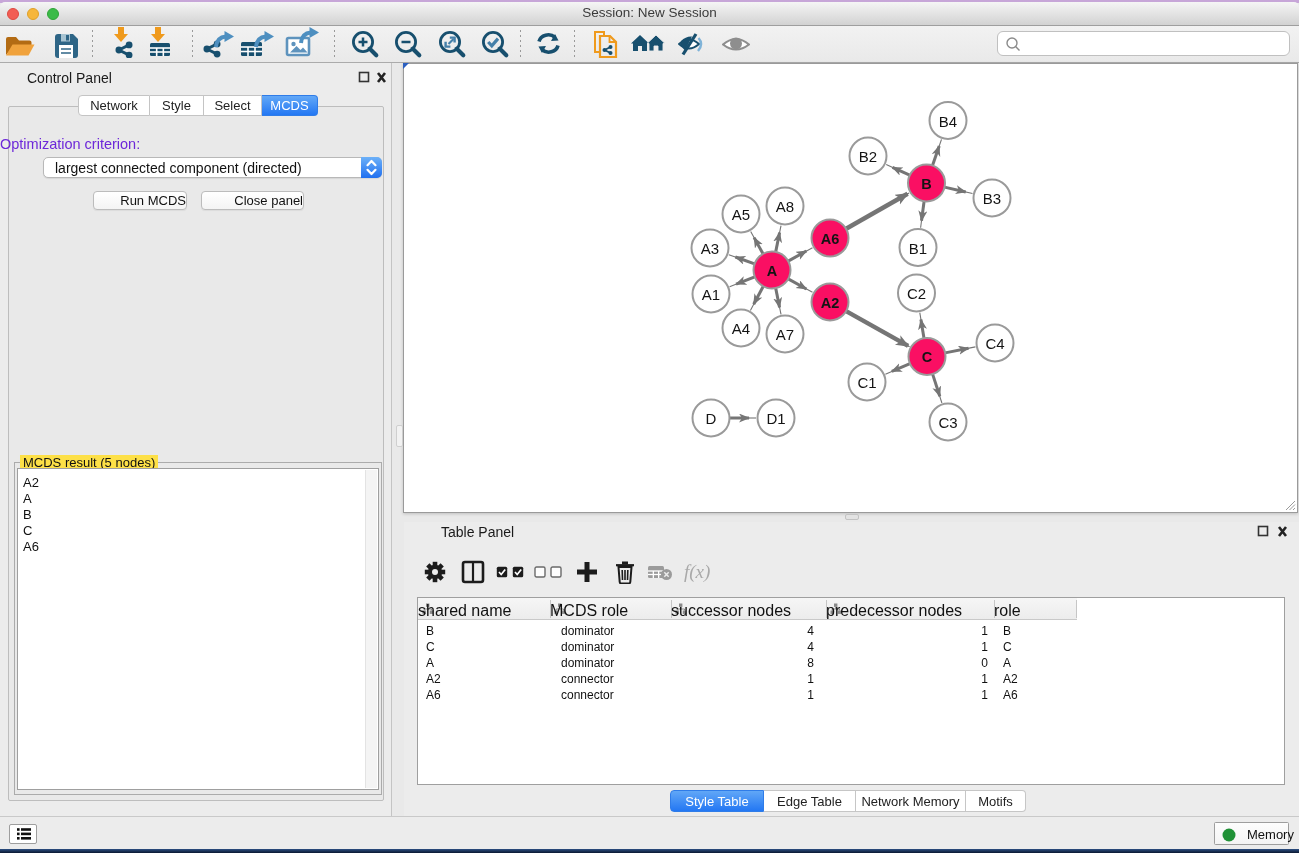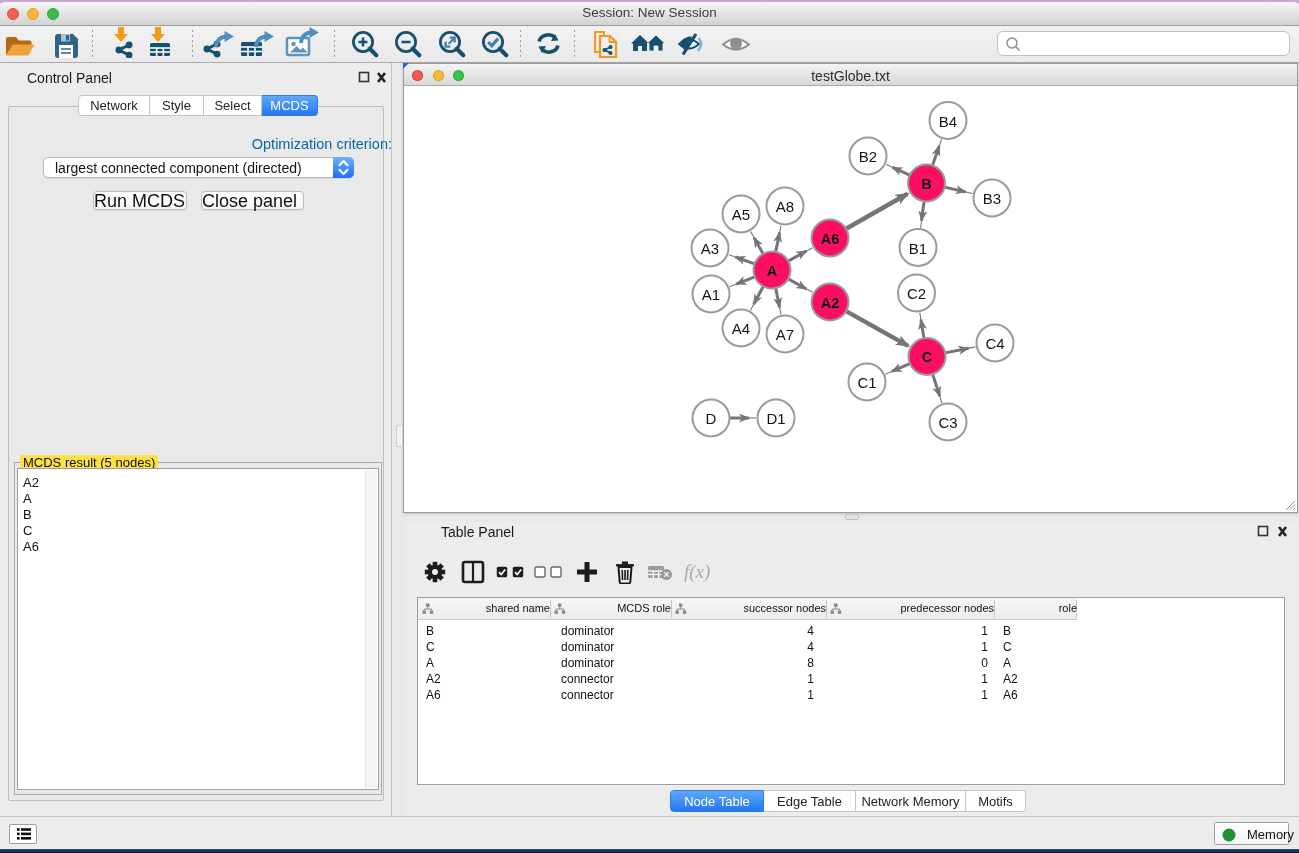--- a/index.html
+++ b/index.html
@@ -16,25 +16,25 @@
 #toolbar{left:0;top:26px;width:1299px;height:37px;background:linear-gradient(#f2f2f2,#e9e9e9);border-bottom:1px solid #ababab}
 .sep{top:4px;width:1px;height:29px;background-image:repeating-linear-gradient(#9a9a9a 0 2px,transparent 2px 5px)}
 #search{left:997px;top:5px;width:293px;height:25px;background:#fff;border:1px solid #c0c0c0;border-radius:6px}
 
 #cpanel{left:0;top:63px;width:392px;height:753px;background:#ececec;border-right:1px solid #c4c4c4}
 #cpTitle{left:27px;top:70px;font-size:14px;color:#1a1a1a}
 #cpBody{left:8px;top:106px;width:376px;height:695px;border:1px solid #bdbdbd;background:#e9e9e9;border-radius:2px}
 .tabrow{top:95px;height:21px;font-size:13px;color:#222;text-align:center}
 .tab{position:absolute;top:0;height:21px;background:#fff;border:1px solid #c4c4c4;line-height:20px}
 .tab.sel{background:linear-gradient(#62a8f7,#2377f3);color:#fff;border-color:#2f7ce8}
-#optLab{left:0;top:136px;width:392px;text-align:right;font-size:14.5px;color:#0369a1}
-#dropdown{left:43px;top:157px;width:311px;height:21px;background:#fff;border:1px solid #b8b8b8;border-radius:5px;box-shadow:0 1px 1px rgba(0,0,0,.08)}
+#optLab{left:0;top:136px;width:392px;text-align:left;font-size:14.5px;color:#6d28d9}
+#dropdown{left:43px;top:157px;width:339px;height:21px;background:#fff;border:1px solid #b8b8b8;border-radius:5px;box-shadow:0 1px 1px rgba(0,0,0,.08)}
 #dropdown .txt{position:absolute;left:11px;top:2px;font-size:14px;color:#111}
 #dropStep{position:absolute;right:-1px;top:-1px;width:21px;height:21px;border-radius:0 5px 5px 0;background:linear-gradient(#6db1f8,#2070f0)}
-.btn{position:absolute;background:linear-gradient(#ffffff,#f4f4f4);border:1px solid #bcbcbc;border-radius:4px;font-size:18px;color:#111;text-align:left;box-shadow:0 1px 1px rgba(0,0,0,.06)}
+.btn{position:absolute;background:linear-gradient(#ffffff,#f4f4f4);border:1px solid #bcbcbc;border-radius:4px;font-size:13px;color:#111;text-align:right;box-shadow:0 1px 1px rgba(0,0,0,.06)}
 #grp{left:14px;top:462px;width:368px;height:333px;border:1px solid #ababab}
 #grpLab{left:20px;top:455px;font-size:13px;color:#111;background:#fde047;padding:0 3px}
 #listbox{left:17px;top:468px;width:362px;height:322px;background:#fff;border:1px solid #9f9f9f}
 #listbox .sb{position:absolute;right:1px;top:1px;width:12px;height:318px;background:#f4f4f4;border-left:1px solid #e3e3e3}
 .li{position:absolute;left:5px;font-size:13px;color:#111}
 
 #netwin{left:403px;top:63px;width:895px;height:450px;background:#fff;border:1px solid #9a9a9a;box-shadow:0 1px 3px rgba(0,0,0,.18)}
 #netTB{position:absolute;left:0;top:0;width:100%;height:22px;background:linear-gradient(#f3f3f3,#d8d8d8);border-bottom:1px solid #a8a8a8}
 #netTB .t1{left:8px;background:#f15b50;top:6px;border:1px solid rgba(180,40,30,.55)}
 #netTB .t2{left:28.5px;background:#f6ba3d;top:6px;border:1px solid rgba(190,140,20,.55)}
@@ -43,21 +43,21 @@
 .nlab{font-size:15px;fill:#141414;text-anchor:middle;dominant-baseline:central;font-family:"Liberation Sans",sans-serif}
 .nb{font-weight:bold;font-size:14.5px}
 #grip line{stroke:#9a9a9a;stroke-width:1}
 
 #tpanel{left:404px;top:522px;width:895px;height:294px;background:#ececec}
 #tpTitle{left:441px;top:524px;font-size:14px;color:#1a1a1a}
 #ttool{left:417px;top:551px;width:868px;height:43px}
 #tbl{left:417px;top:597px;width:868px;height:188px;background:#fff;border:1px solid #9f9f9f}
 #thead{position:absolute;left:0;top:0;width:659px;height:22px;background:linear-gradient(#f6f6f6,#ececec);border-bottom:1px solid #c9c9c9}
 #thead .cs{position:absolute;top:2px;width:1px;height:18px;background:#c6c6c6}
-#thead .ht{position:absolute;top:4px;font-size:11px;color:#111;text-align:right}
+#thead .ht{position:absolute;top:4px;font-size:16px;color:#111;text-align:left}
 .cell{position:absolute;font-size:12px;color:#111}
 
 .btab{position:absolute;top:790px;height:22px;background:#fff;border:1px solid #c6c6c6;font-size:13px;color:#222;text-align:center;line-height:21px}
 .btab.sel{background:linear-gradient(#61a7f7,#2377f3);color:#fff;border-color:#2f7ce8}
 
 #status{left:0;top:816px;width:1299px;height:33px;background:#ececec;border-top:1px solid #c9c9c9}
 #statBtn{left:9px;top:824px;width:28px;height:20px;background:#fff;border:1px solid #9e9e9e;border-radius:2px}
 #memBtn{left:1214px;top:822px;width:75px;height:23px;background:linear-gradient(#fdfdfd,#f4f4f4);border:1px solid #9e9e9e;border-radius:1.5px;font-size:13px;color:#111}
 #deskBot{left:0;top:849px;width:1299px;height:4px;background:linear-gradient(#2c4f82,#0a1830)}
 </style></head><body>
@@ -221,26 +221,20 @@
 <div class="li" style="position:absolute;top:6px">A2</div>
 <div class="li" style="position:absolute;top:22px">A</div>
 <div class="li" style="position:absolute;top:38px">B</div>
 <div class="li" style="position:absolute;top:54px">C</div>
 <div class="li" style="position:absolute;top:70px">A6</div>
 </div>
 <div class="abs" id="netwin">
     <svg style="position:absolute;left:-1px;top:-1px;z-index:5" width="6" height="6">
       <path d="M0,0 h6 L0,6 z" fill="#2b5fc0"></path>
     </svg>
-<div id="netTB">
-      <div class="abs tl t1" style="width:11px;height:11px"></div>
-      <div class="abs tl t2" style="width:11px;height:11px"></div>
-      <div class="abs tl t3" style="width:11px;height:11px"></div>
-      <div id="netTitle">testGlobe.txt</div>
-    </div>
 <svg style="position:absolute;left:0;top:24px" width="892" height="424" viewBox="0 0 892 424">
 <defs>
 <marker id="arrow" markerWidth="13" markerHeight="11" refX="10" refY="4.5" orient="auto" markerUnits="userSpaceOnUse">
           <path d="M0,0 L11,4.5 L0,9 L3,4.5 z" fill="#757575"></path>
         </marker>
 <marker id="arrowB" markerWidth="16" markerHeight="13" refX="12" refY="5.5" orient="auto" markerUnits="userSpaceOnUse">
           <path d="M0,0 L13.5,5.5 L0,11 L3.5,5.5 z" fill="#757575"></path>
         </marker>
 </defs>
 <line x1="350.8" y1="188.8" x2="325.6" y2="198.7" stroke="#757575" stroke-width="1.1"></line>
@@ -465,21 +459,21 @@
     <div class="cell" style="left:143px;top:74px">connector</div>
     <div class="cell" style="left:253px;top:74px;width:143px;text-align:right">1</div>
     <div class="cell" style="left:408px;top:74px;width:162px;text-align:right">1</div>
     <div class="cell" style="left:585px;top:74px">A2</div>
     <div class="cell" style="left:8px;top:90px">A6</div>
     <div class="cell" style="left:143px;top:90px">connector</div>
     <div class="cell" style="left:253px;top:90px;width:143px;text-align:right">1</div>
     <div class="cell" style="left:408px;top:90px;width:162px;text-align:right">1</div>
     <div class="cell" style="left:585px;top:90px">A6</div>
 </div>
-<div class="btab sel" style="left:670px;width:94px;border-radius:4px 0 0 4px">Node Table</div>
+<div class="btab sel" style="left:670px;width:94px;border-radius:4px 0 0 4px">Style Table</div>
 <div class="btab" style="left:764px;width:92px;border-left:none">Edge Table</div>
 <div class="btab" style="left:856px;width:110px;border-left:none">Network Memory</div>
 <div class="btab" style="left:966px;width:60px;border-left:none;border-radius:0 4px 4px 0">Motifs</div>
 <div class="abs" id="status"></div>
 <div class="abs" id="statBtn"><svg width="26" height="18" viewBox="0 0 26 18">
       <g fill="#111">
         <rect x="7" y="3.2" width="2.6" height="2.6"></rect>
         <rect x="11" y="3.2" width="10" height="2.6"></rect>
         <rect x="7" y="7.6" width="2.6" height="2.6"></rect>
         <rect x="11" y="7.6" width="10" height="2.6"></rect>

